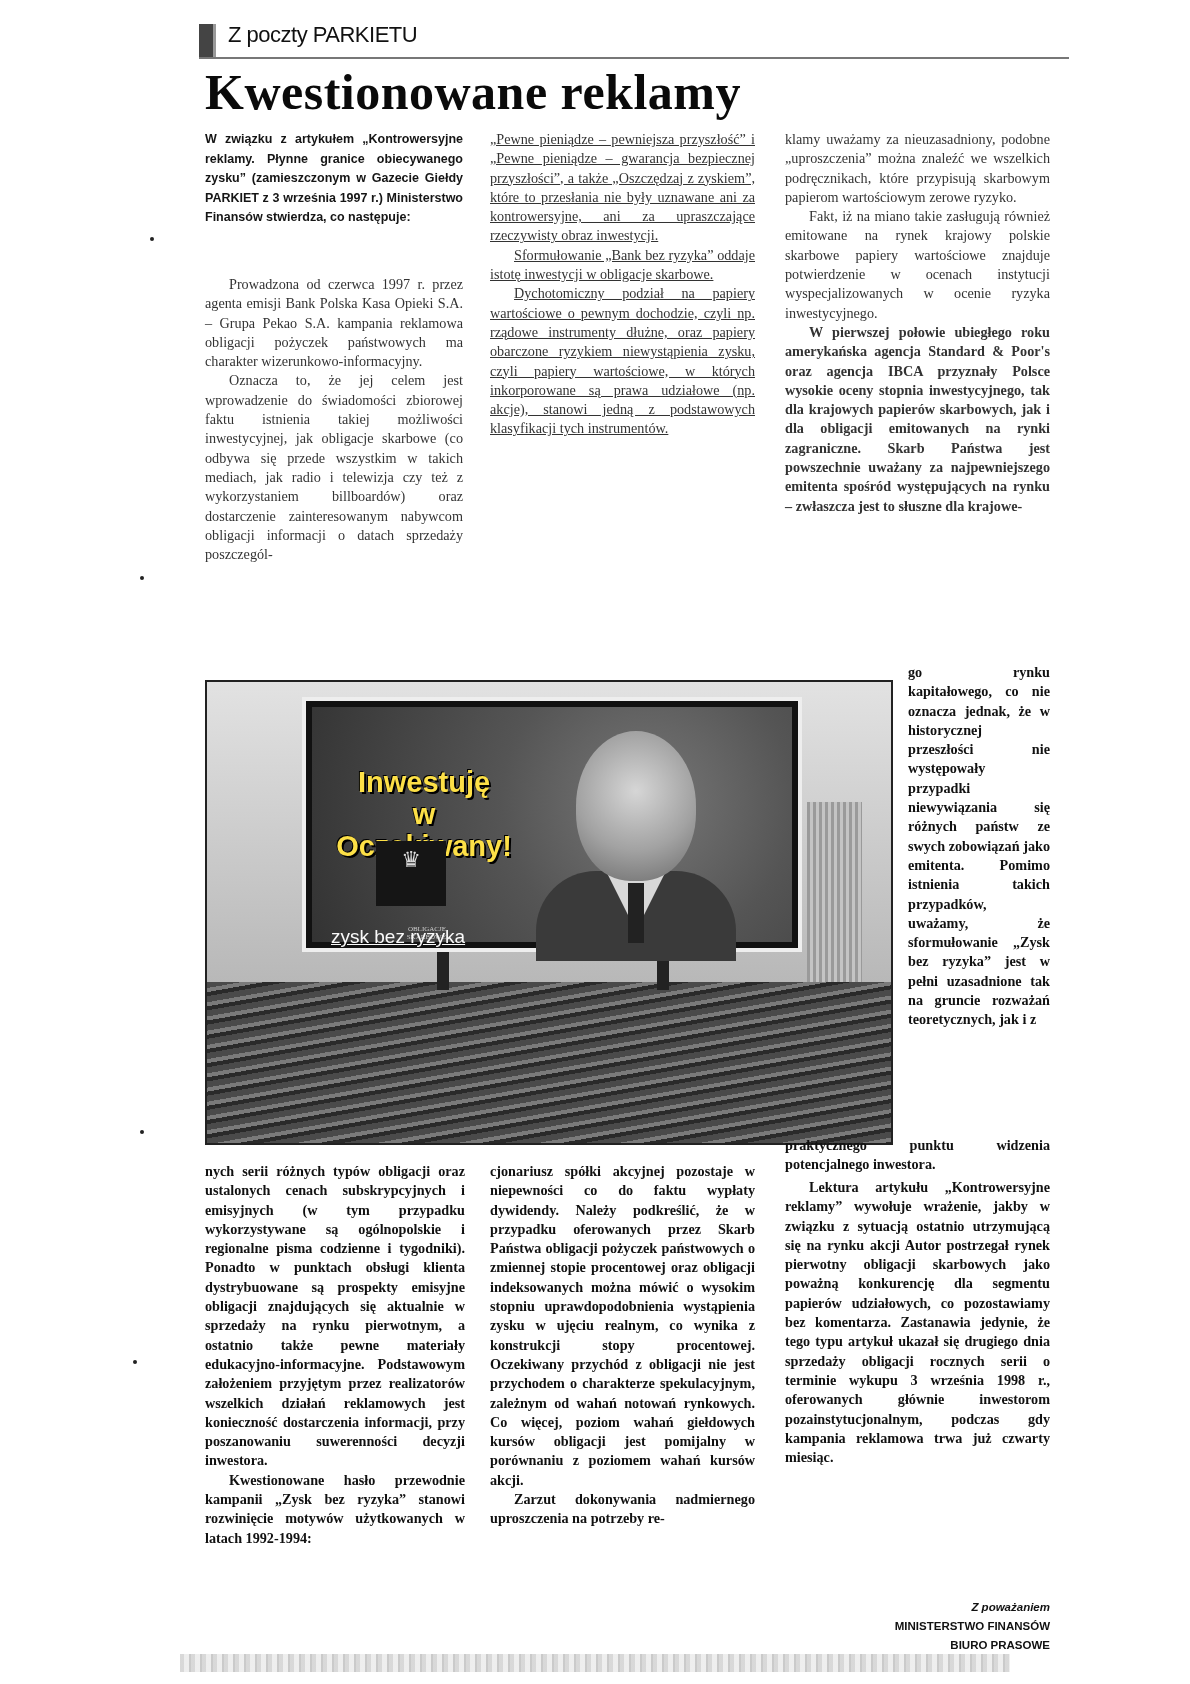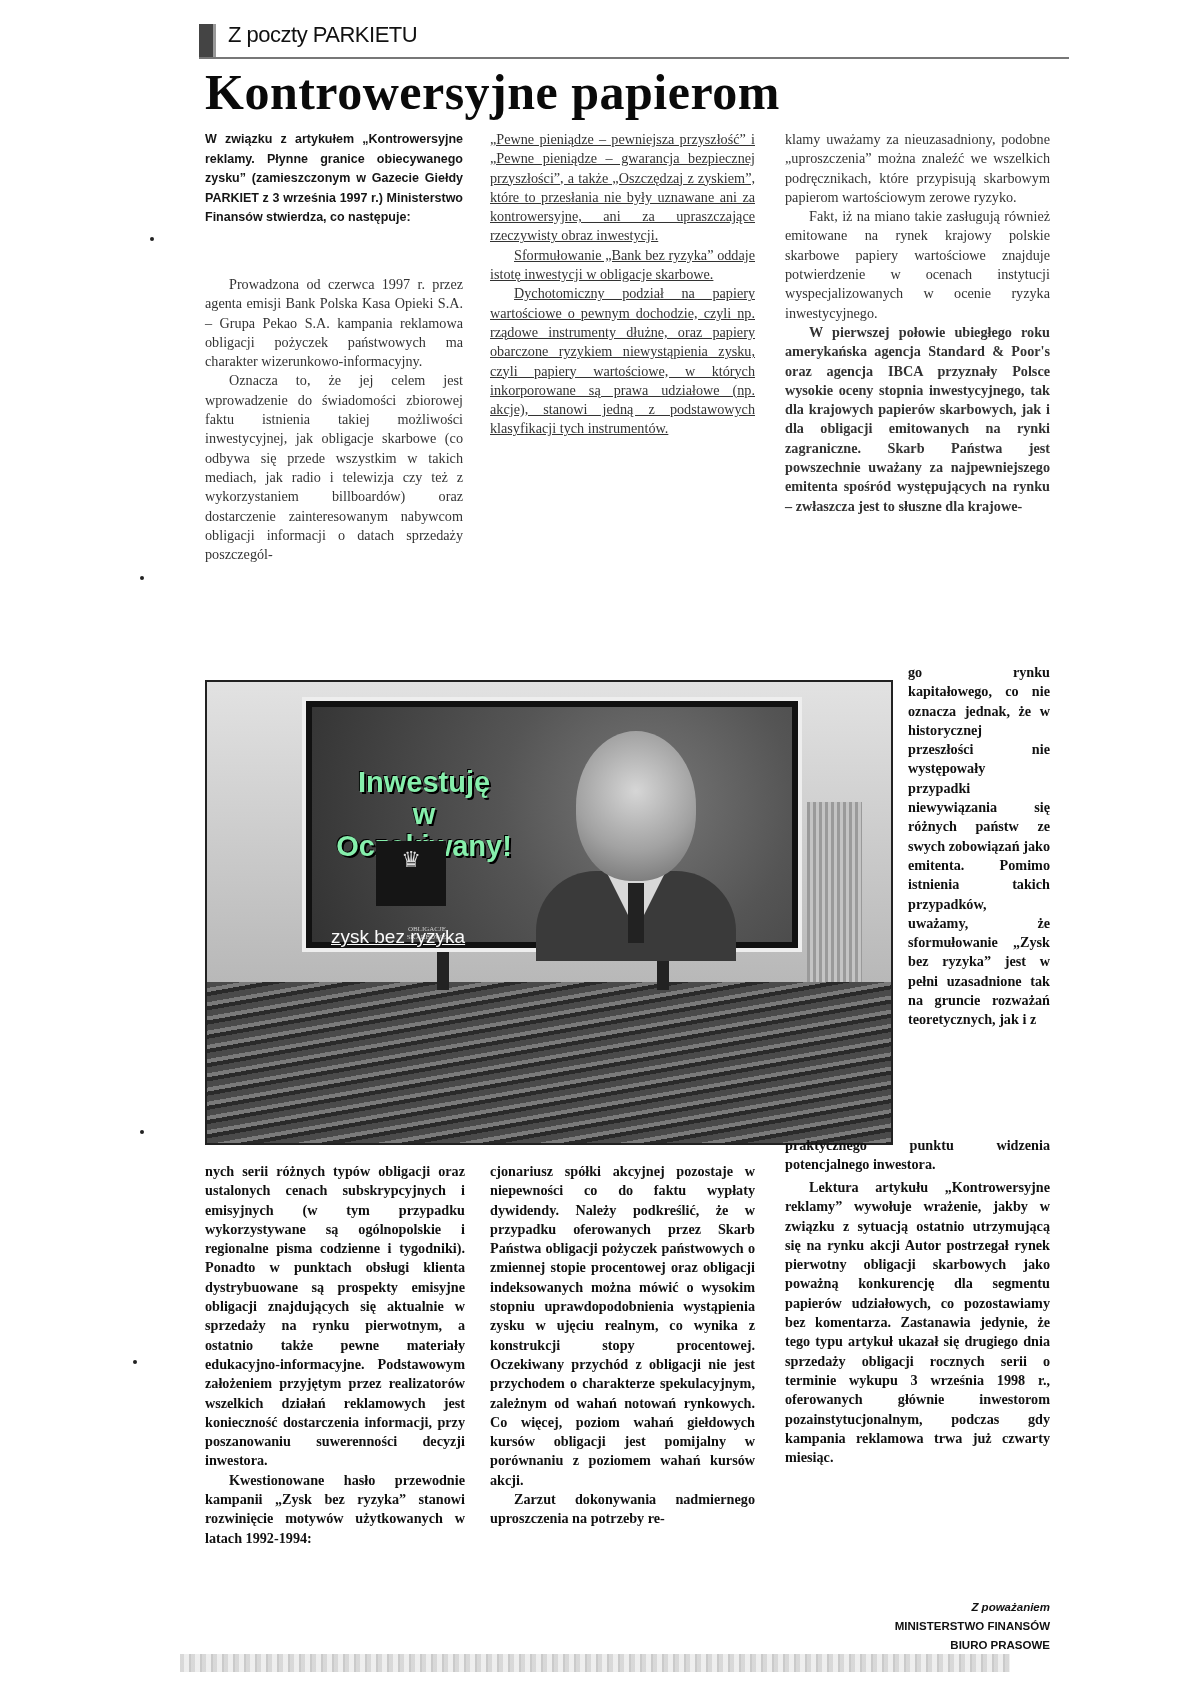--- a/index.html
+++ b/index.html
@@ -23,21 +23,21 @@
   #col3-wide { left:785px; top:1136px; width:265px; }
   #col1-bottom { left:205px; top:1162px; width:260px; }
   #col2-bottom { left:490px; top:1162px; width:265px; }
   #col3-bottom { left:785px; top:1178px; width:265px; }
   #signature { left:840px; top:1598px; width:210px; text-align:right; font-family:"Liberation Sans", sans-serif; font-weight:bold; font-size:11.5px; line-height:19px; }
   #photo { left:205px; top:680px; width:688px; height:465px; background:#c9c9c9; overflow:hidden; border:2px solid #222; box-sizing:border-box; }
   #photo .sky { position:absolute; left:0; top:0; width:100%; height:300px; background:linear-gradient(#e2e2e2,#b8b8b8); }
   #photo .ground { position:absolute; left:0; top:300px; width:100%; height:165px; background:repeating-linear-gradient(170deg,#4a4a4a 0 6px,#7a7a7a 6px 10px,#2a2a2a 10px 14px); }
   #billboard { position:absolute; left:95px; top:15px; width:500px; height:255px; background:#111; border:4px solid #eee; box-sizing:border-box; }
   #billboard .panel { position:absolute; left:6px; top:6px; right:6px; bottom:6px; background:radial-gradient(circle at 70% 40%, #777 0%, #555 40%, #333 100%); }
-  #billboard-headline { position:absolute; left:18px; top:65px; font-family:"Liberation Sans", sans-serif; font-weight:bold; font-size:29px; line-height:32px; color:#86efac; text-shadow:2px 2px 0 #000, -1px -1px 0 #000; text-align:center; width:200px; }
+  #billboard-headline { position:absolute; left:18px; top:65px; font-family:"Liberation Sans", sans-serif; font-weight:bold; font-size:29px; line-height:32px; color:#fde047; text-shadow:2px 2px 0 #000, -1px -1px 0 #000; text-align:center; width:200px; }
   #eagle-box { position:absolute; left:70px; top:140px; width:70px; height:65px; background:#151515; }
   #eagle-icon { position:absolute; left:22px; top:6px; width:26px; height:26px; color:#ddd; font-size:22px; text-align:center; line-height:26px; }
   #eagle-caption { position:absolute; left:0; top:36px; width:70px; font-family:"Liberation Serif", serif; font-size:7px; line-height:8px; color:#ccc; text-align:right;margin-top:48px; }
   #billboard-tagline { position:absolute; left:25px; top:225px; font-family:"Liberation Sans", sans-serif; font-size:19px; color:#fafafa; text-decoration:underline; }
   #portrait { position:absolute; left:230px; top:20px; width:200px; height:235px; }
   #portrait .head { position:absolute; left:40px; top:10px; width:120px; height:150px; border-radius:50% 50% 45% 45%; background:radial-gradient(circle at 50% 40%, #d6d6d6 0%, #a2a2a2 55%, #6a6a6a 100%); }
   #portrait .suit { position:absolute; left:0; top:150px; width:200px; height:90px; background:#3a3a3a; border-radius:60px 60px 0 0; }
   #portrait .collar { position:absolute; left:70px; top:150px; width:60px; height:60px; background:#d8d8d8; clip-path:polygon(0 0,100% 0,50% 100%); }
   #portrait .tie { position:absolute; left:92px; top:162px; width:16px; height:60px; background:#222; }
   #tower { position:absolute; left:600px; top:120px; width:55px; height:180px; background:repeating-linear-gradient(90deg,#9a9a9a 0 3px,#c4c4c4 3px 6px); }
@@ -45,21 +45,21 @@
   #sign-post-r { position:absolute; left:450px; top:268px; width:12px; height:40px; background:#222; }
   #footer-band { left:180px; top:1654px; width:830px; height:18px; background:repeating-linear-gradient(90deg,#cfcfcf 0 4px,#eaeaea 4px 9px,#bdbdbd 9px 11px); opacity:0.8; }
   .bullet { position:absolute; width:4px; height:4px; background:#222; border-radius:50%; }
 </style>
 </head>
 <body>
 
 <div id="section-bar" class="abs"></div>
 <div id="section-label" class="abs">Z poczty PARKIETU</div>
 <div id="section-rule" class="abs"></div>
-<h1 id="headline" class="abs" style="margin:0">Kontrowersyjne papierom</h1>
+<h1 id="headline" class="abs" style="margin:0">Kwestionowane reklamy</h1>
 
 <div id="col1-top" class="col lead">
   <p class="noindent">W związku z artykułem „Kontrowersyjne reklamy. Płynne granice obiecywanego zysku” (zamieszczonym w Gazecie Giełdy PARKIET z 3 września 1997 r.) Ministerstwo Finansów stwierdza, co następuje:</p>
 </div>
 
 <div id="col1-body" class="col faded">
   <p>Prowadzona od czerwca 1997 r. przez agenta emisji Bank Polska Kasa Opieki S.A. – Grupa Pekao S.A. kampania reklamowa obligacji pożyczek państwowych ma charakter wizerunkowo-informacyjny.</p>
   <p>Oznacza to, że jej celem jest wprowadzenie do świadomości zbiorowej faktu istnienia takiej możliwości inwestycyjnej, jak obligacje skarbowe (co odbywa się przede wszystkim w takich mediach, jak radio i telewizja czy też z wykorzystaniem billboardów) oraz dostarczenie zainteresowanym nabywcom obligacji informacji o datach sprzedaży poszczegól-</p>
 </div>
 

